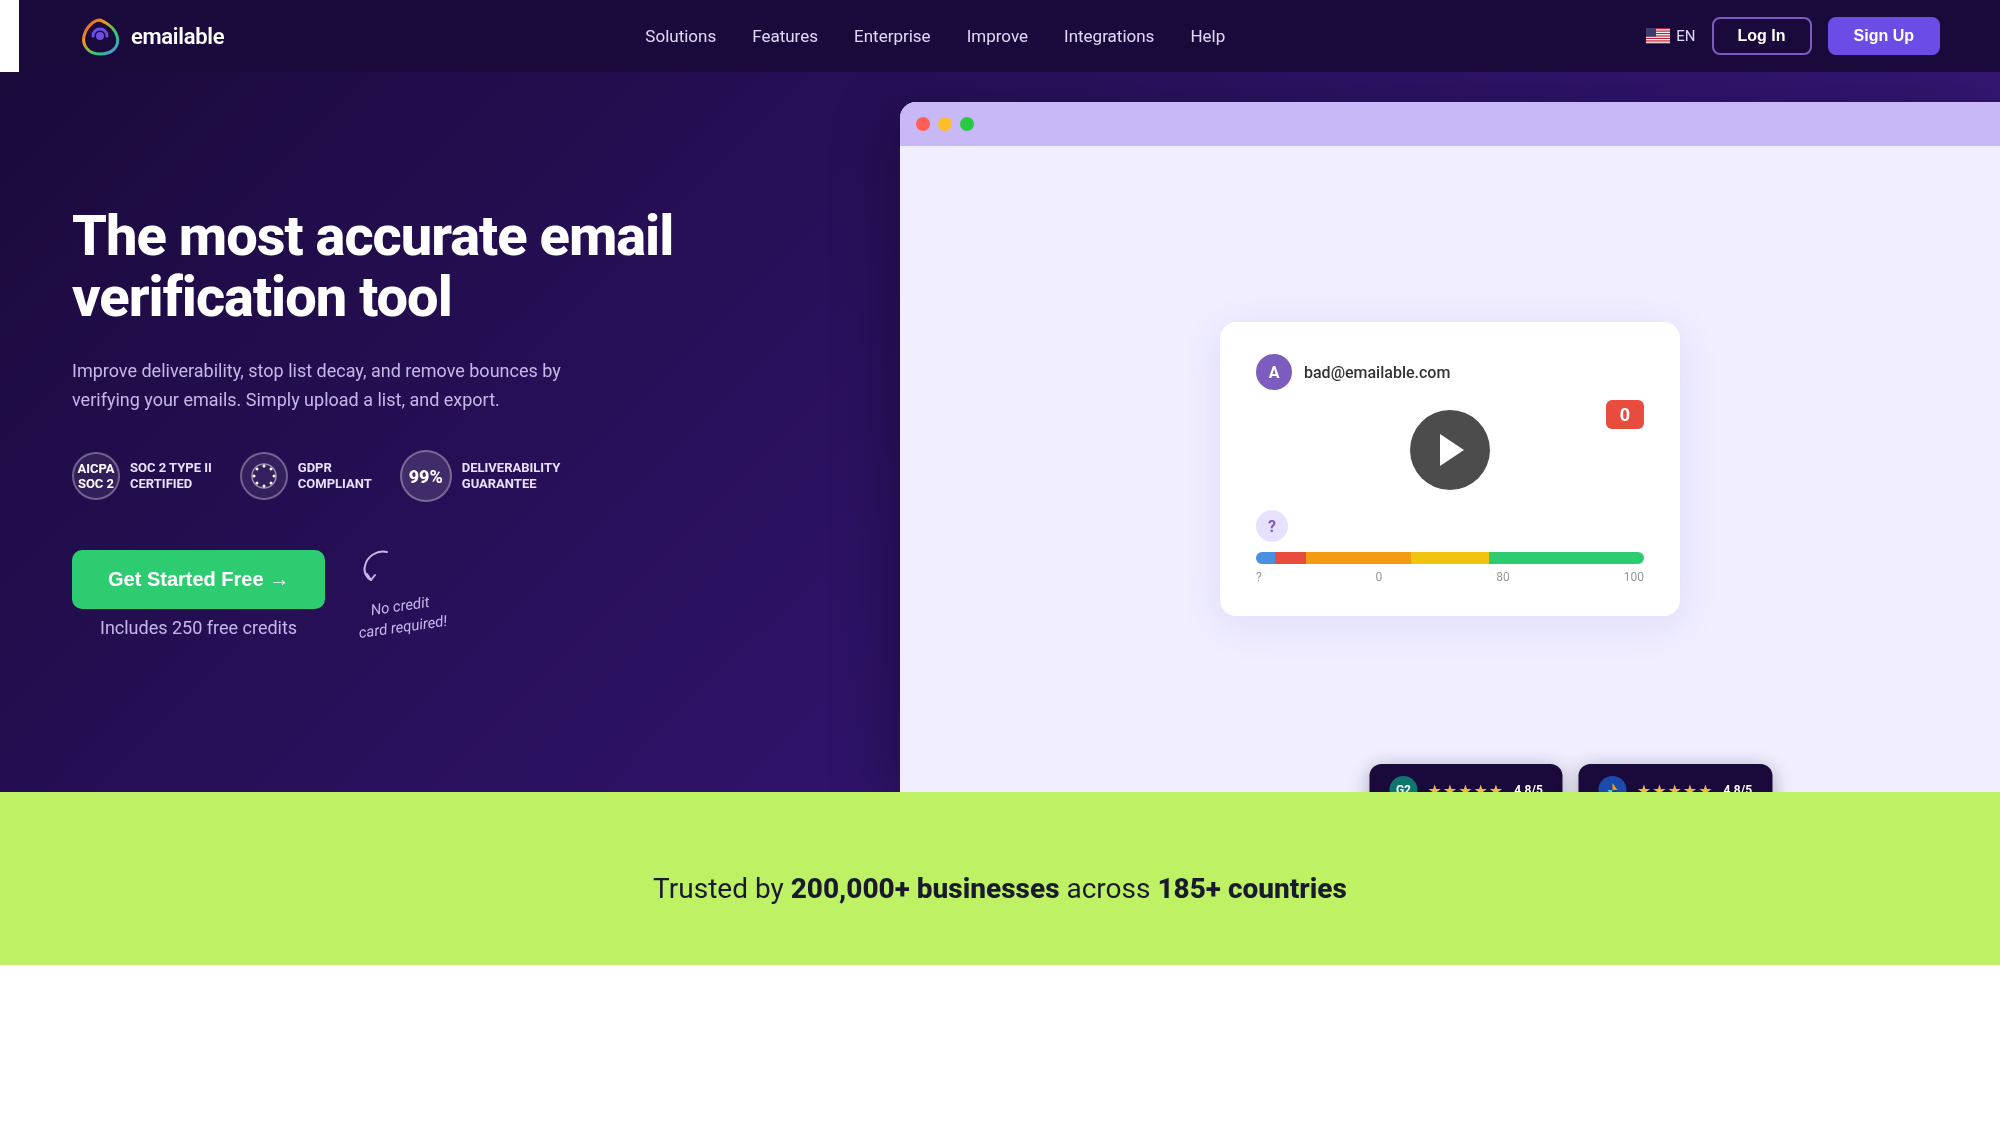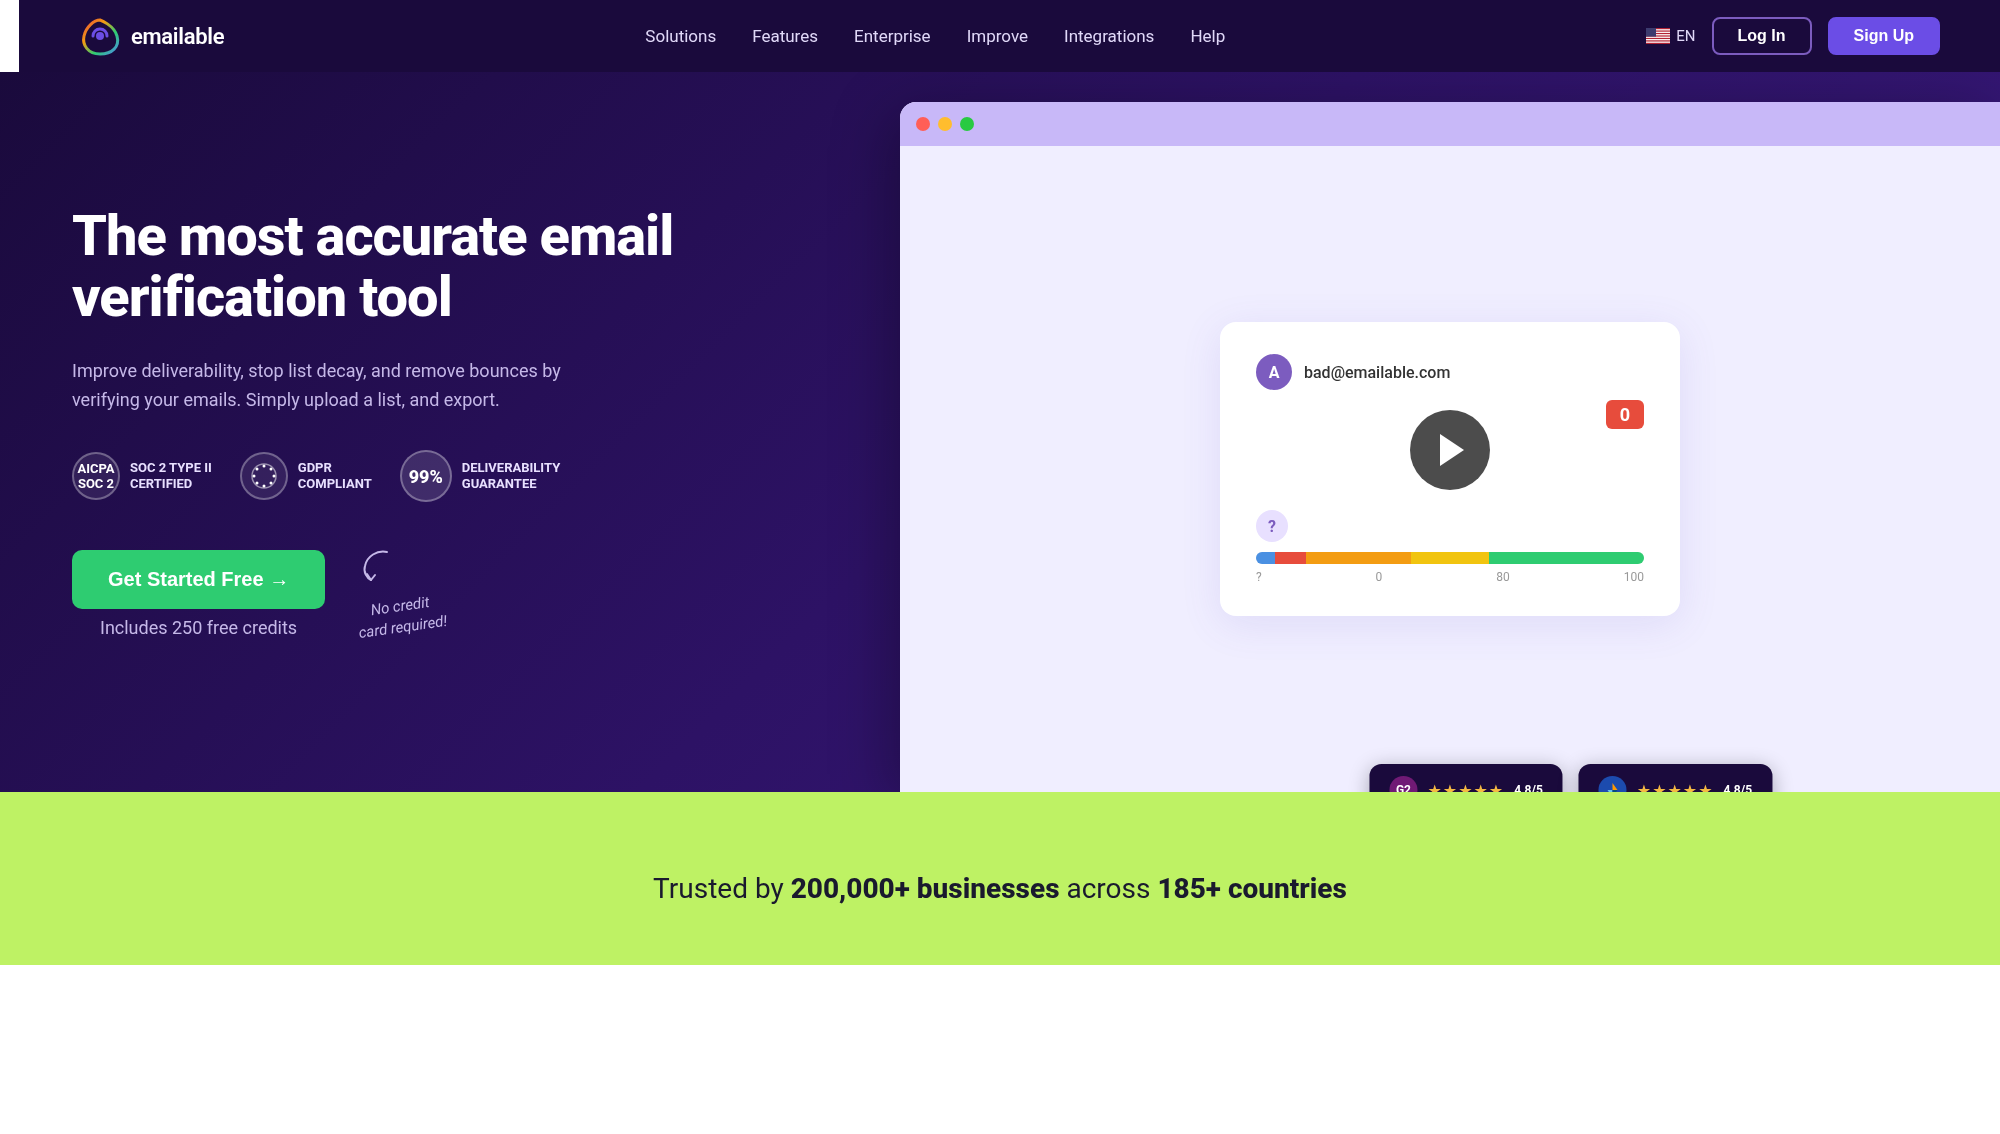--- a/index.html
+++ b/index.html
@@ -381,21 +381,21 @@
     .rating-logo {
       width: 28px;
       height: 28px;
       border-radius: 50%;
       display: flex;
       align-items: center;
       justify-content: center;
       font-size: 12px;
       font-weight: 700;
     }
-    .g2-logo { background: #701a75; color: #fff; }
+    .g2-logo { background: #0f766e; color: #fff; }
     .capterra-logo { background: #1c4bae; color: #fff; font-size: 10px; }
     .stars {
       color: #f4b942;
       font-size: 16px;
       letter-spacing: 1px;
     }
     .rating-score {
       color: #fff;
       font-size: 12px;
       font-weight: 700;

